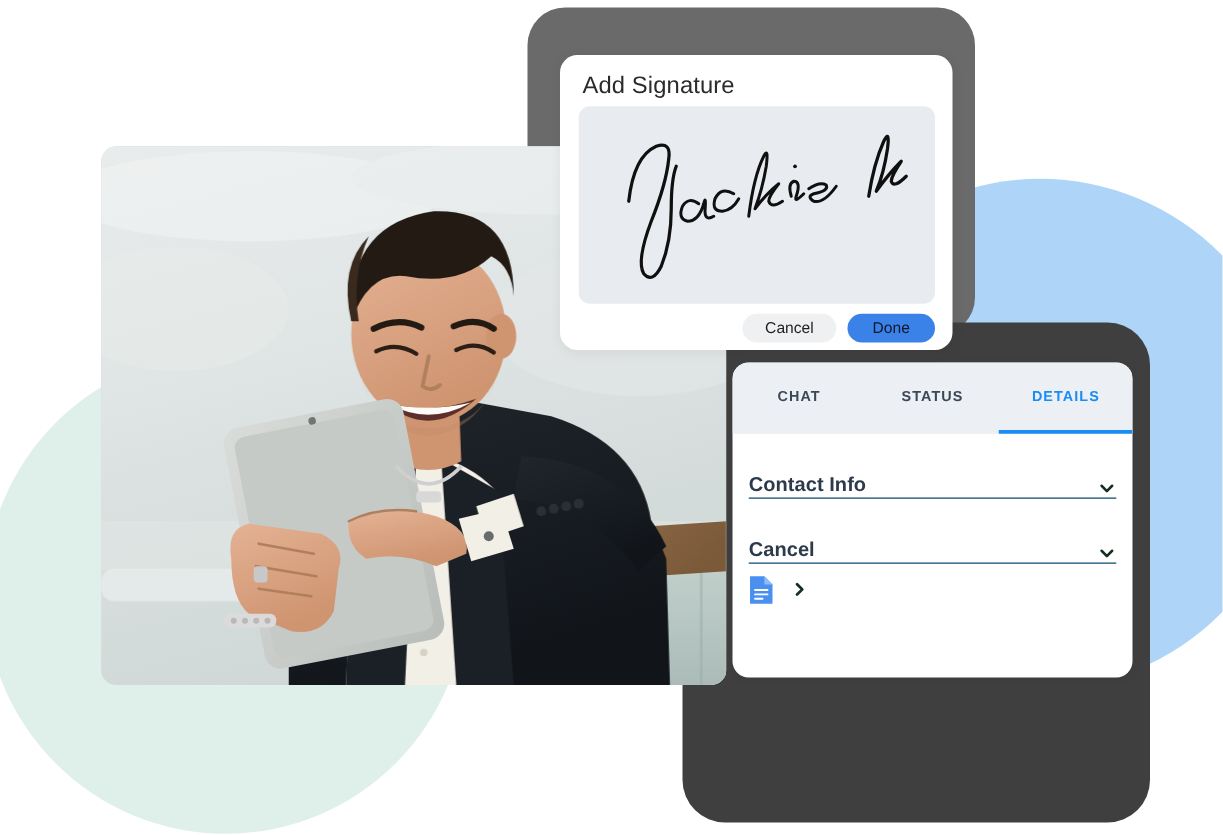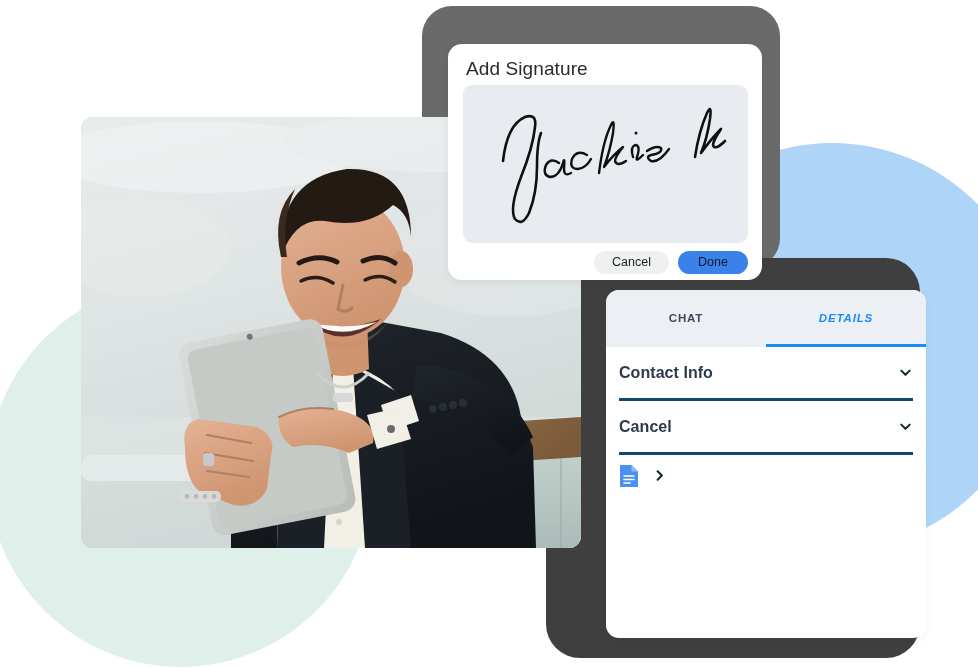--- a/index.html
+++ b/index.html
@@ -120,24 +120,24 @@
     font-family: "Liberation Sans", sans-serif;
     cursor: pointer;
     line-height: 23px;
   }
   .btn-cancel { background:#eef0f2; color:#1f1f1f; }
   .btn-done   { background:#3b82e8; color:#0f172a; min-width:70px; }
 
   
   .details-panel {
     position: absolute;
-    left: 606px;
+    left: 586px;
     top: 290px;
     width: 320px;
-    height: 348px;
+    height: 252px;
     background: #ffffff;
     border-radius: 13px;
     overflow: hidden;
     box-shadow: 0 2px 8px rgba(0,0,0,0.05);
   }
   .tabbar {
     position: relative;
     height: 57px;
     background: #eceff3;
     display: flex;
@@ -148,36 +148,36 @@
     text-align: center;
     font-size: 11.5px;
     font-weight: bold;
     letter-spacing: 0.85px;
     color: #3c4858;
     height: 57px;
     line-height: 57px;
     cursor: pointer;
     position: relative;
   }
-  .tab.active { color: #1a8cf5; font-style: italic; }
+  .tab.active { color: #1a8cf5; }
   .tab.active::after {
     content:"";
     position:absolute;
     left: 0; right: 0; bottom: 0;
     height: 3px;
     background: #1a8cf5;
   }
 
   .accordion { padding: 0 13px; }
   .acc-row {
     height: 51px;
     display: flex;
-    align-items: center;
+    align-items: flex-end;
     justify-content: space-between;
-    border-bottom: 3px solid #0c4a6e;
+    border-bottom: 1px solid #0c4a6e;
     cursor: pointer;
   }
   .acc-row:last-of-type { border-bottom: 1px solid #e9ecef; }
   .acc-label {
     font-size: 16px;
     font-weight: bold;
     color: #2c3a4b;
     letter-spacing: 0.05px;
   }
   .chev { width: 15px; height: 15px; display:block; }
@@ -374,20 +374,21 @@
     <div class="sig-actions">
       <button class="btn btn-cancel">Cancel</button>
       <button class="btn btn-done">Done</button>
     </div>
   </div>
 
   <div class="details-panel">
 
     <div class="tabbar">
       <div class="tab">CHAT</div>
+      <div class="tab">STATUS</div>
       <div class="tab active">DETAILS</div>
     </div>
 
     <div class="accordion">
 
       <div class="acc-row">
         <span class="acc-label">Contact Info</span>
         <svg class="chev" viewBox="0 0 16 16">
             <path d="M3.5 6 L8 10.5 L12.5 6"></path>
           </svg>

